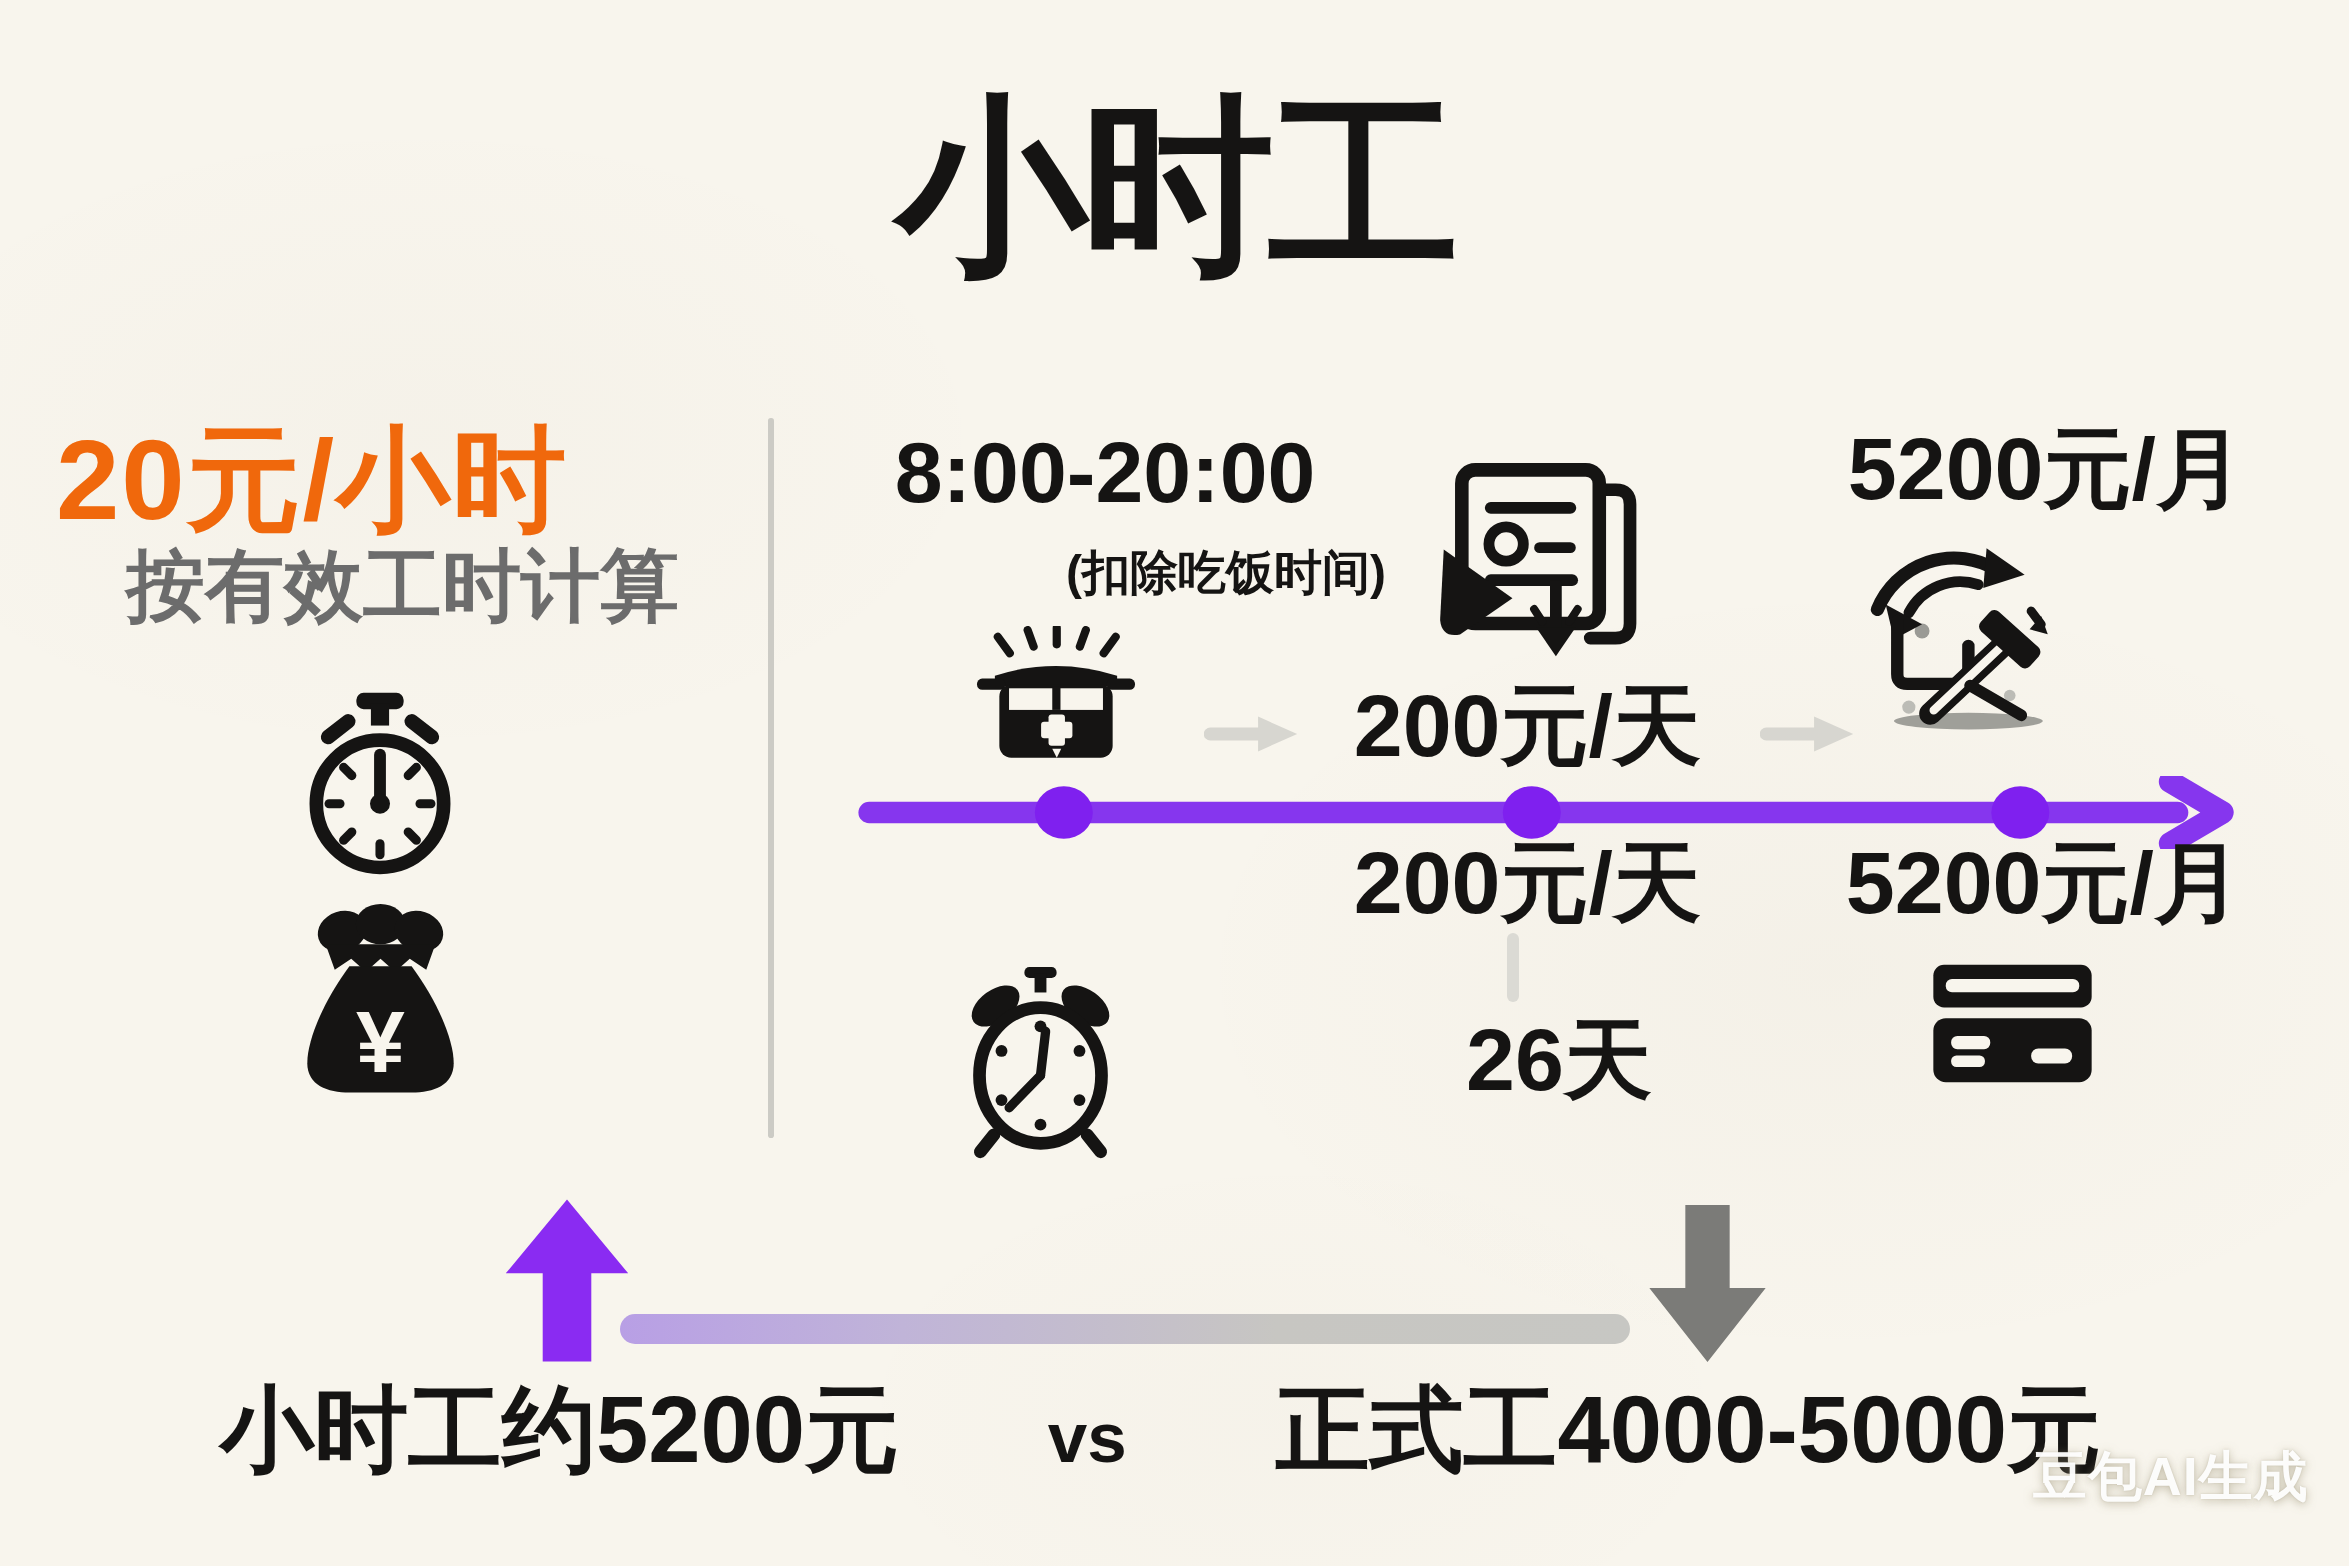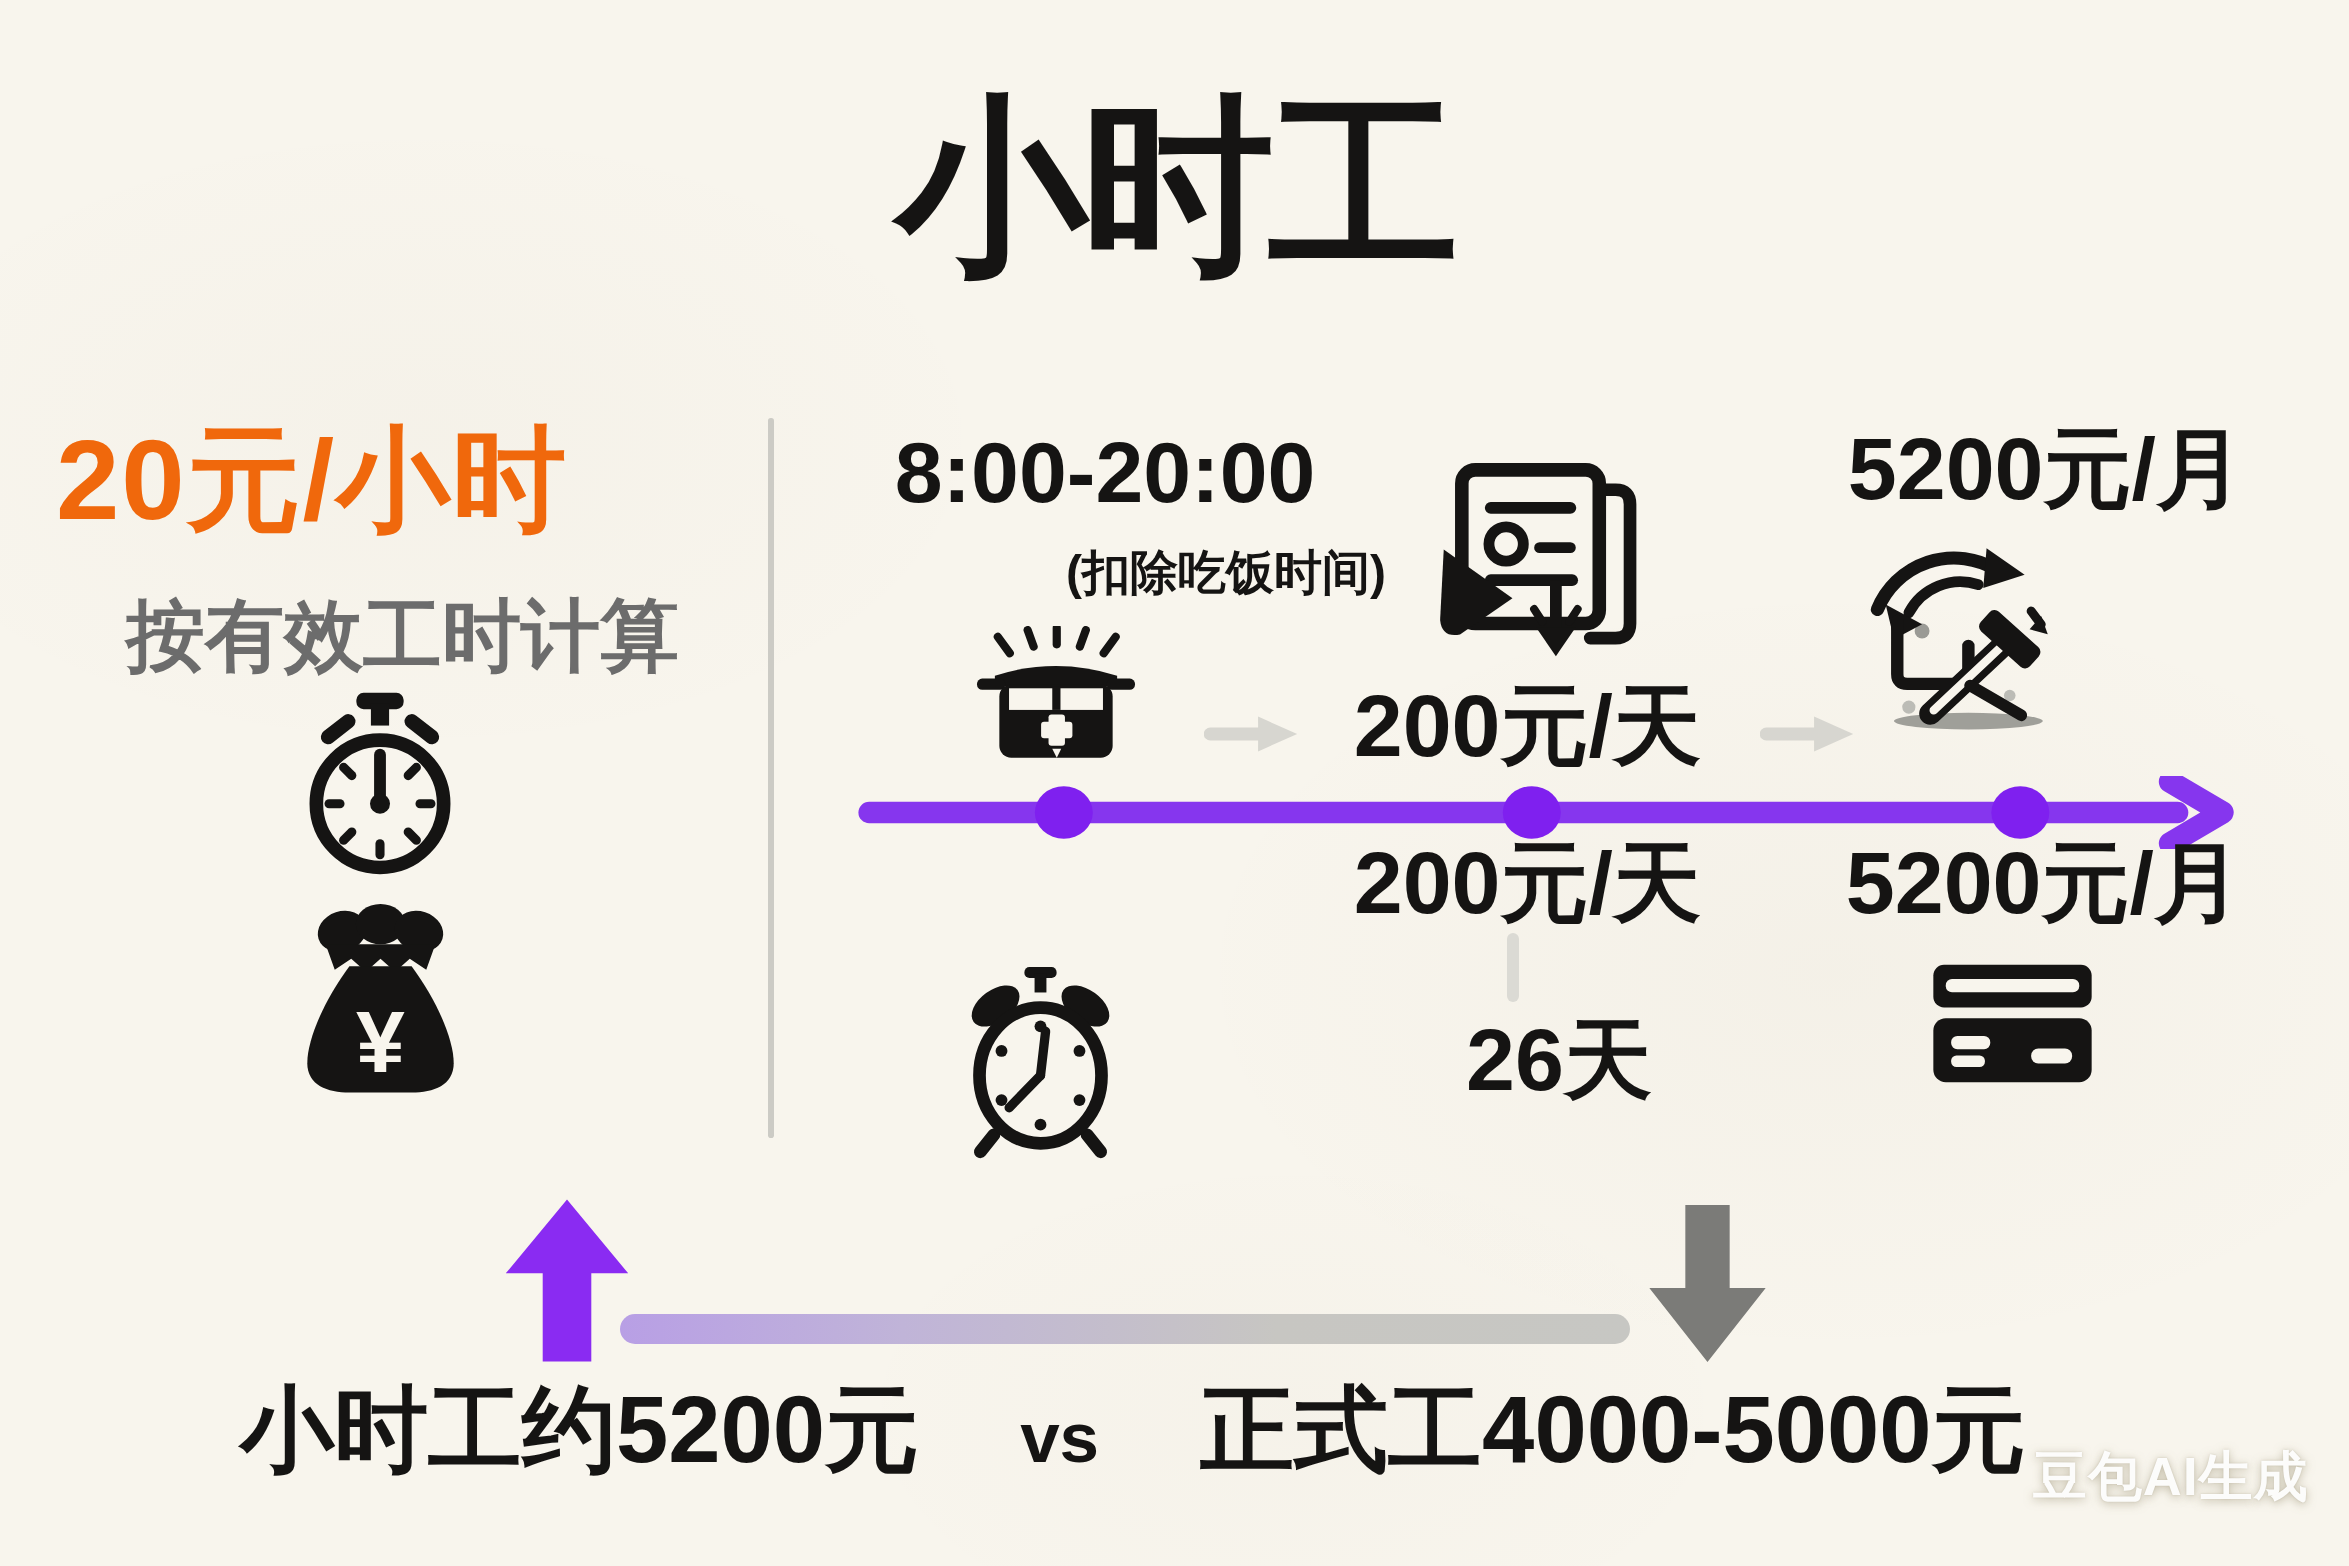--- a/index.html
+++ b/index.html
@@ -34,21 +34,21 @@
     left:0;top:86px;width:2350px;text-align:center;
     font-size:192px;font-weight:900;letter-spacing:-5.6px;line-height:1.05;
     color:var(--ink);
   }
   .rate{
     left:56px;top:423px;width:665px;text-align:left;
     font-size:114px;font-weight:900;letter-spacing:1.9px;line-height:1.0;
     color:var(--accent-orange);
   }
   .rate-note{
-    left:54px;top:596px;width:697px;text-align:center;
+    left:54px;top:546px;width:697px;text-align:center;
     font-size:79px;font-weight:900;line-height:1.0;
     color:var(--gray-text);
   }
   .divider{
     left:768px;top:418px;width:5.6px;height:720px;border-radius:2.8px;
     background:var(--divider);
   }
   .schedule{
     left:824px;top:429px;width:562px;text-align:center;
     font-size:86px;font-weight:900;line-height:1.0;color:var(--ink);
@@ -68,22 +68,22 @@
   .lbl-26{left:1371px;top:1016px;width:281px;}
   .connector{
     left:1507px;top:933px;width:12px;height:69px;border-radius:6.6px;
     background:#dbdad4;
   }
   .grad-bar{
     left:620px;top:1314px;width:1010px;height:30px;border-radius:15px;
     background:linear-gradient(90deg,#b89fe5 0%,#c0b4d8 28%,#c7c6c2 65%,#c7c7c3 100%);
   }
   .bottom-row{
-    left:240px;top:1381px;width:1881px;
-    display:flex;justify-content:flex-start;align-items:baseline;gap:101px;
+    left:220px;top:1381px;width:1881px;
+    display:flex;justify-content:space-between;align-items:baseline;gap:101px;
   }
   .bottom-main{font-size:94px;font-weight:900;color:var(--ink);white-space:nowrap;line-height:1.05;}
   .bottom-vs{font-size:71px;font-weight:900;color:var(--ink);line-height:1.05;}
   .watermark{
     left:2033px;top:1441px;width:309px;
     font-size:54px;font-weight:900;letter-spacing:0.9px;
     color:rgba(255,255,255,.95);
     text-shadow:0 1.9px 9.4px rgba(150,140,110,.55), 0 0 1.9px rgba(150,140,110,.35);
     white-space:nowrap;
   }

